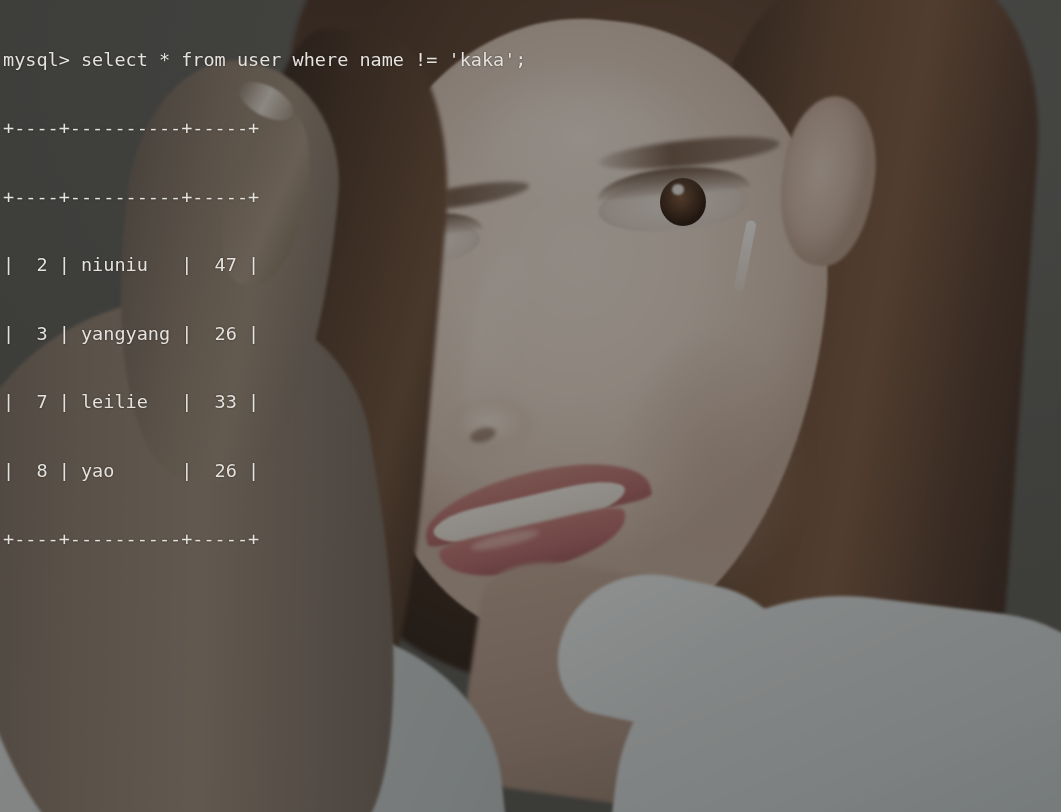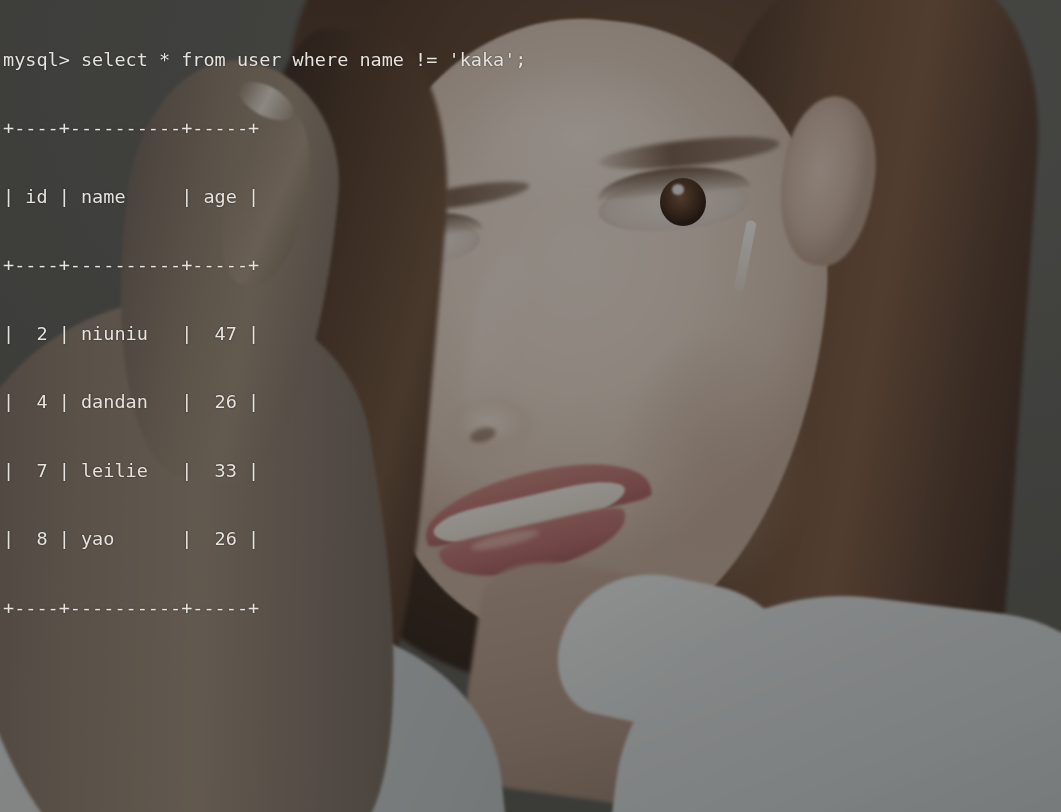--- a/index.html
+++ b/index.html
@@ -315,24 +315,23 @@
     <div class="layer" id="forearm"></div>
     <div class="layer" id="thumb"></div>
     <div class="layer" id="ring"></div>
   </div>
 
   <div id="overlay"></div>
 
   <div id="term">
     <span class="line">mysql&gt; select * from user where name != 'kaka';</span>
     <span class="line">+----+----------+-----+</span>
-    <span class="line">| id | name     | age |</span>
     <span class="line">+----+----------+-----+</span>
     <span class="line">|  2 | niuniu   |  47 |</span>
-    <span class="line">|  4 | dandan   |  26 |</span>
+    <span class="line">|  3 | yangyang |  26 |</span>
     <span class="line">|  7 | leilie   |  33 |</span>
     <span class="line">|  8 | yao      |  26 |</span>
     <span class="line">+----+----------+-----+</span>
     
     
     
   </div>
 
 </div>
 

